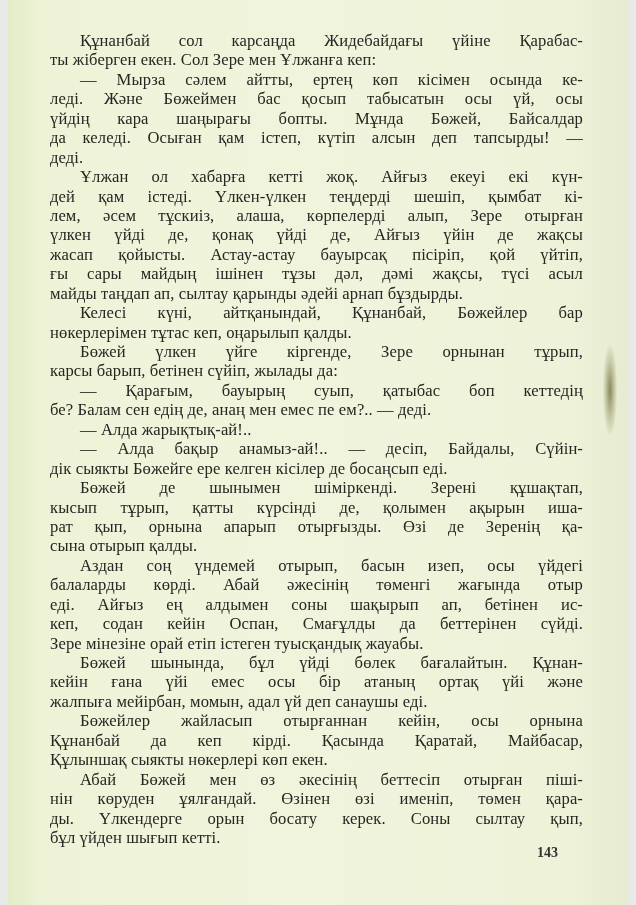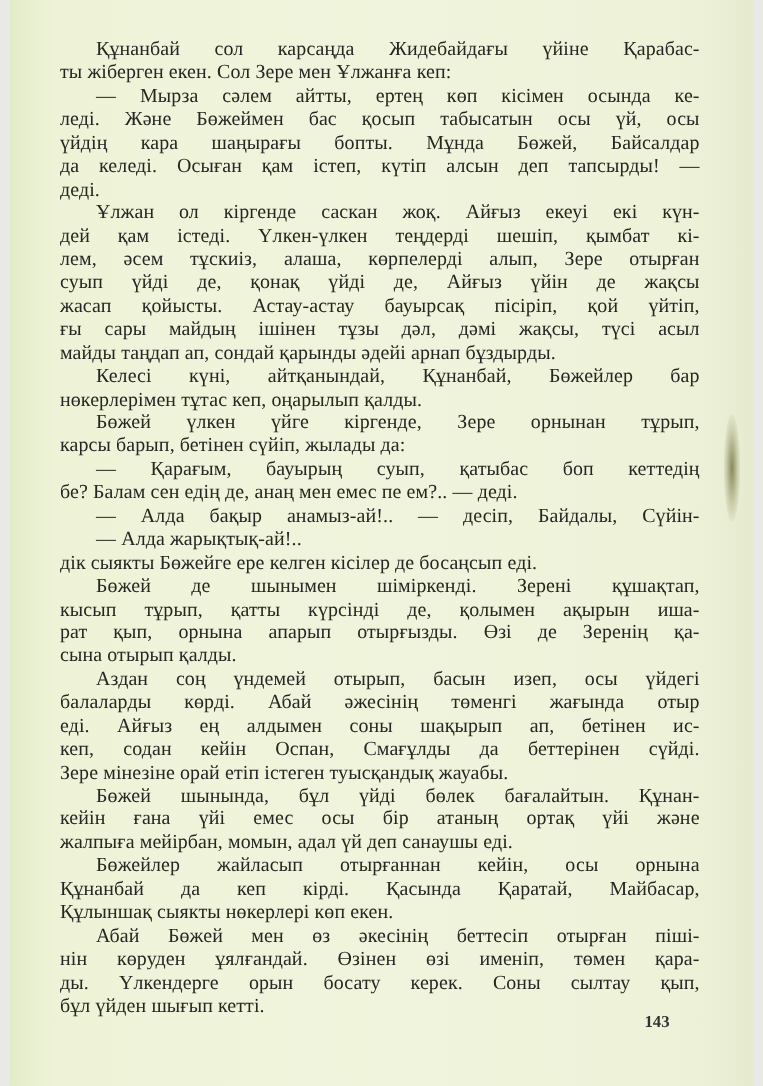--- a/index.html
+++ b/index.html
@@ -37,35 +37,35 @@
 <div class="page">
   <div class="shadow-mark"></div>
   <div class="text" id="text-body">
       <div class="line indent">Құнанбай сол карсаңда Жидебайдағы үйіне Қарабас-</div>
       <div class="line last">ты жіберген екен. Сол Зере мен Ұлжанға кеп:</div>
       <div class="line indent">— Мырза сәлем айтты, ертең көп кісімен осында ке-</div>
       <div class="line">леді. Және Бөжеймен бас қосып табысатын осы үй, осы</div>
       <div class="line">үйдің кара шаңырағы бопты. Мұнда Бөжей, Байсалдар</div>
       <div class="line">да келеді. Осыған қам істеп, күтіп алсын деп тапсырды! —</div>
       <div class="line last">деді.</div>
-      <div class="line indent">Ұлжан ол кіргенде саскан жоқ. Айғыз екеуі екі күн-</div>
+      <div class="line indent">Ұлжан ол хабарға кетті жоқ. Айғыз екеуі екі күн-</div>
       <div class="line">дей қам істеді. Үлкен-үлкен теңдерді шешіп, қымбат кі-</div>
       <div class="line">лем, әсем тұскиіз, алаша, көрпелерді алып, Зере отырған</div>
-      <div class="line">суып үйді де, қонақ үйді де, Айғыз үйін де жақсы</div>
+      <div class="line">үлкен үйді де, қонақ үйді де, Айғыз үйін де жақсы</div>
       <div class="line">жасап қойысты. Астау-астау бауырсақ пісіріп, қой үйтіп,</div>
       <div class="line">ғы сары майдың ішінен тұзы дәл, дәмі жақсы, түсі асыл</div>
-      <div class="line last">майды таңдап ап, сондай қарынды әдейі арнап бұздырды.</div>
+      <div class="line last">майды таңдап ап, сылтау қарынды әдейі арнап бұздырды.</div>
       <div class="line indent">Келесі күні, айтқанындай, Құнанбай, Бөжейлер бар</div>
       <div class="line last">нөкерлерімен тұтас кеп, оңарылып қалды.</div>
       <div class="line indent">Бөжей үлкен үйге кіргенде, Зере орнынан тұрып,</div>
       <div class="line last">карсы барып, бетінен сүйіп, жылады да:</div>
       <div class="line indent">— Қарағым, бауырың суып, қатыбас боп кеттедің</div>
       <div class="line last">бе? Балам сен едің де, анаң мен емес пе ем?.. — деді.</div>
+      <div class="line indent last">— Алда жарықтық-ай!..</div>
       <div class="line indent">— Алда бақыр анамыз-ай!.. — десіп, Байдалы, Сүйін-</div>
-      <div class="line indent last">— Алда жарықтық-ай!..</div>
       <div class="line last">дік сыякты Бөжейге ере келген кісілер де босаңсып еді.</div>
       <div class="line indent">Бөжей де шынымен шіміркенді. Зерені құшақтап,</div>
       <div class="line">кысып тұрып, қатты күрсінді де, қолымен ақырын иша-</div>
       <div class="line">рат қып, орнына апарып отырғызды. Өзі де Зеренің қа-</div>
       <div class="line last">сына отырып қалды.</div>
       <div class="line indent">Аздан соң үндемей отырып, басын изеп, осы үйдегі</div>
       <div class="line">балаларды көрді. Абай әжесінің төменгі жағында отыр</div>
       <div class="line">еді. Айғыз ең алдымен соны шақырып ап, бетінен ис-</div>
       <div class="line">кеп, содан кейін Оспан, Смағұлды да беттерінен сүйді.</div>
       <div class="line last">Зере мінезіне орай етіп істеген туысқандық жауабы.</div>

